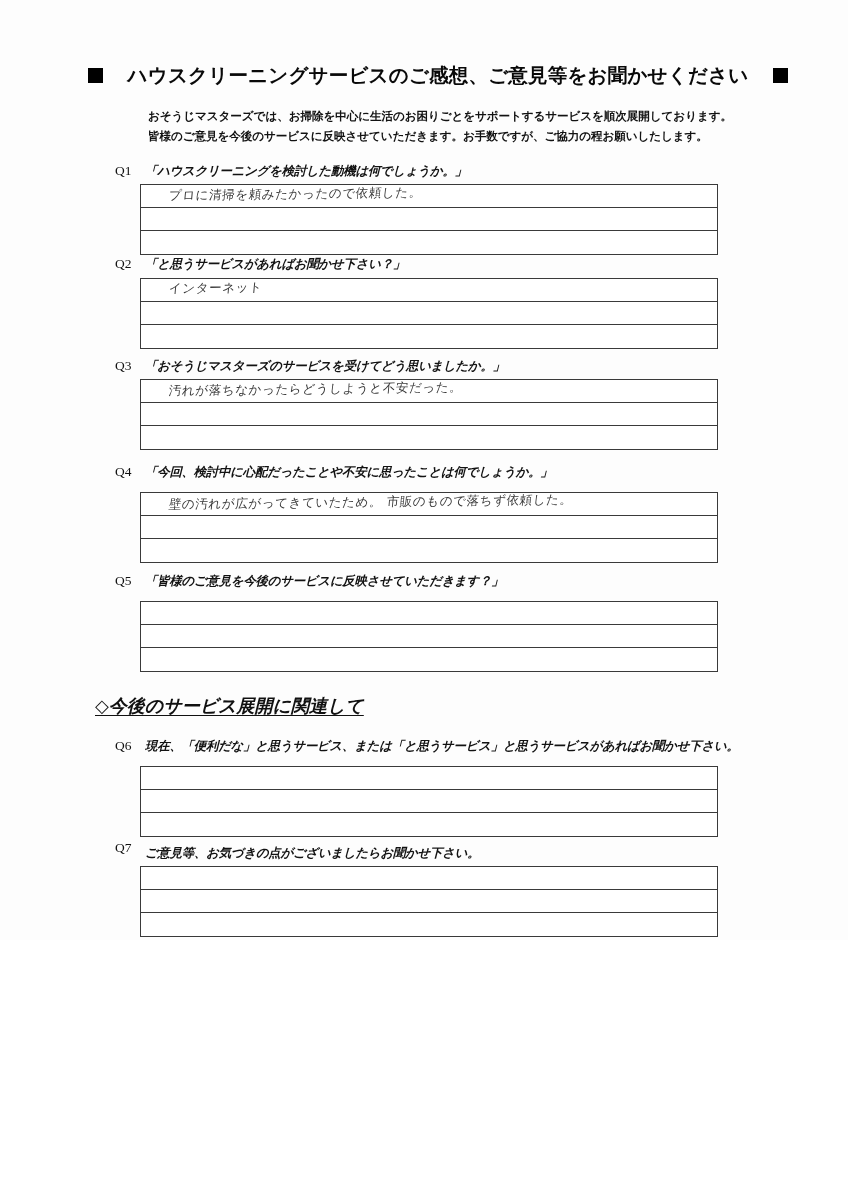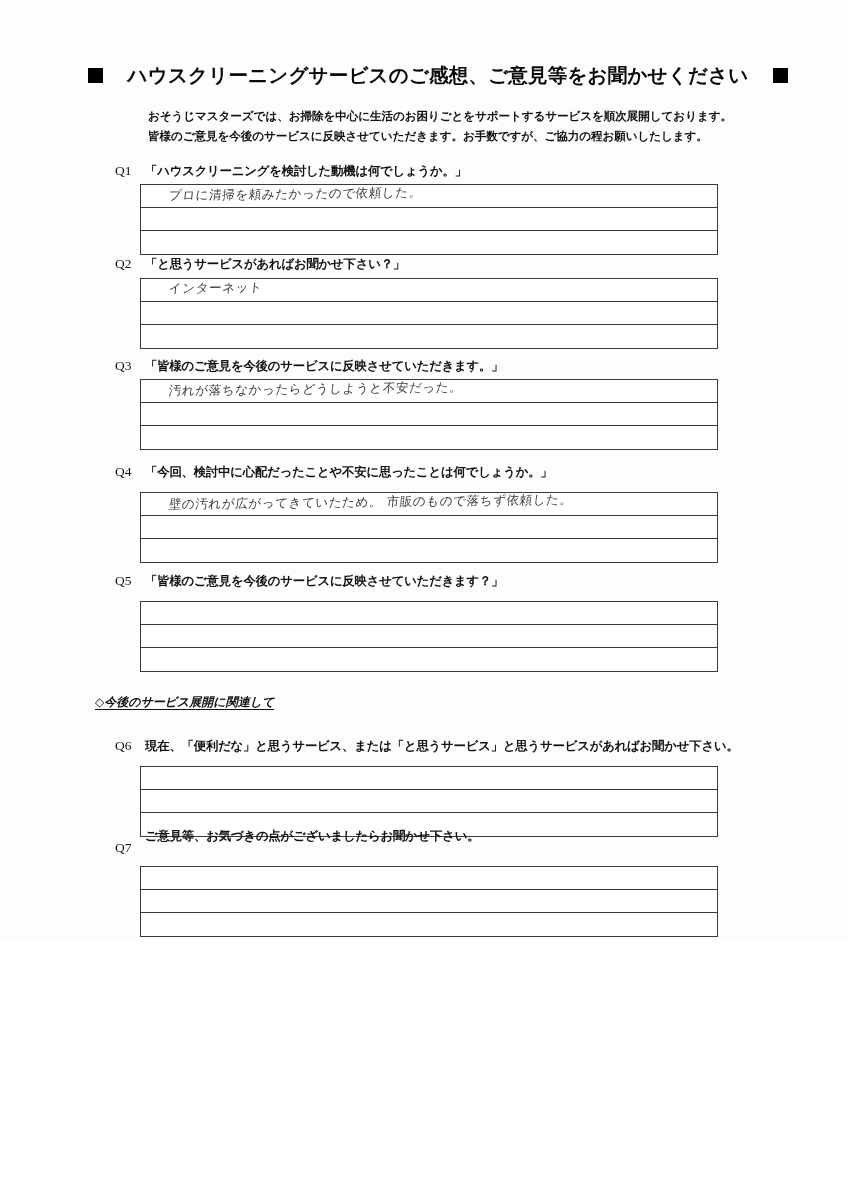--- a/index.html
+++ b/index.html
@@ -78,20 +78,21 @@
   }
   .qtext {
     position: absolute;
     left: 145px;
     font-family: "DejaVu Sans", "Liberation Sans", sans-serif;
     font-size: 12.4px;
     font-weight: 600;
     color: #121212;
     white-space: nowrap;
     letter-spacing: -0.2px;
+    font-style: italic;
   }
 
   .answer-box {
     position: absolute;
     left: 140px;
     width: 578px;
     border: 1.6px solid #3a3a3a;
     box-sizing: border-box;
     background: #ffffff;
   }
@@ -116,21 +117,21 @@
     font-weight: 500;
     opacity: 0.92;
   }
 
   
   .section-head {
     position: absolute;
     left: 95px;
     top: 694px;
     font-family: "DejaVu Sans", "Liberation Sans", sans-serif;
-    font-size: 12px;
+    font-size: 18px;
     font-weight: 700;
     font-style: italic;
     color: #111111;
     text-decoration: underline;
     text-underline-offset: 3px;
     white-space: nowrap;
   }
 </style>
 </head>
 <body>
@@ -175,21 +176,21 @@
         <span class="hand"></span>
       </div>
       <div class="answer-line">
         <span class="hand"></span>
       </div>
     </div>
   </div>
 
   <div class="qblock">
     <span class="qlabel" style="top:358px">Q3</span>
-    <span class="qtext" style="top:358px">「皆様のご意見を今後のサービスに反映させていただきます。」</span>
+    <span class="qtext" style="top:358px">「おそうじマスターズのサービスを受けてどう思いましたか。」</span>
     <div class="answer-box" style="top:379px">
       <div class="answer-line">
         <span class="hand">汚れが落ちなかったらどうしようと不安だった。</span>
       </div>
       <div class="answer-line">
         <span class="hand"></span>
       </div>
       <div class="answer-line">
         <span class="hand"></span>
       </div>
@@ -241,21 +242,21 @@
         <span class="hand"></span>
       </div>
       <div class="answer-line">
         <span class="hand"></span>
       </div>
     </div>
   </div>
 
   <div class="qblock">
     <span class="qlabel" style="top:840px">Q7</span>
-    <span class="qtext" style="top:828px">ご意見等、お気づきの点がございましたらお聞かせ下さい。</span>
+    <span class="qtext" style="top:845px">ご意見等、お気づきの点がございましたらお聞かせ下さい。</span>
     <div class="answer-box" style="top:866px">
       <div class="answer-line">
         <span class="hand"></span>
       </div>
       <div class="answer-line">
         <span class="hand"></span>
       </div>
       <div class="answer-line">
         <span class="hand"></span>
       </div>

